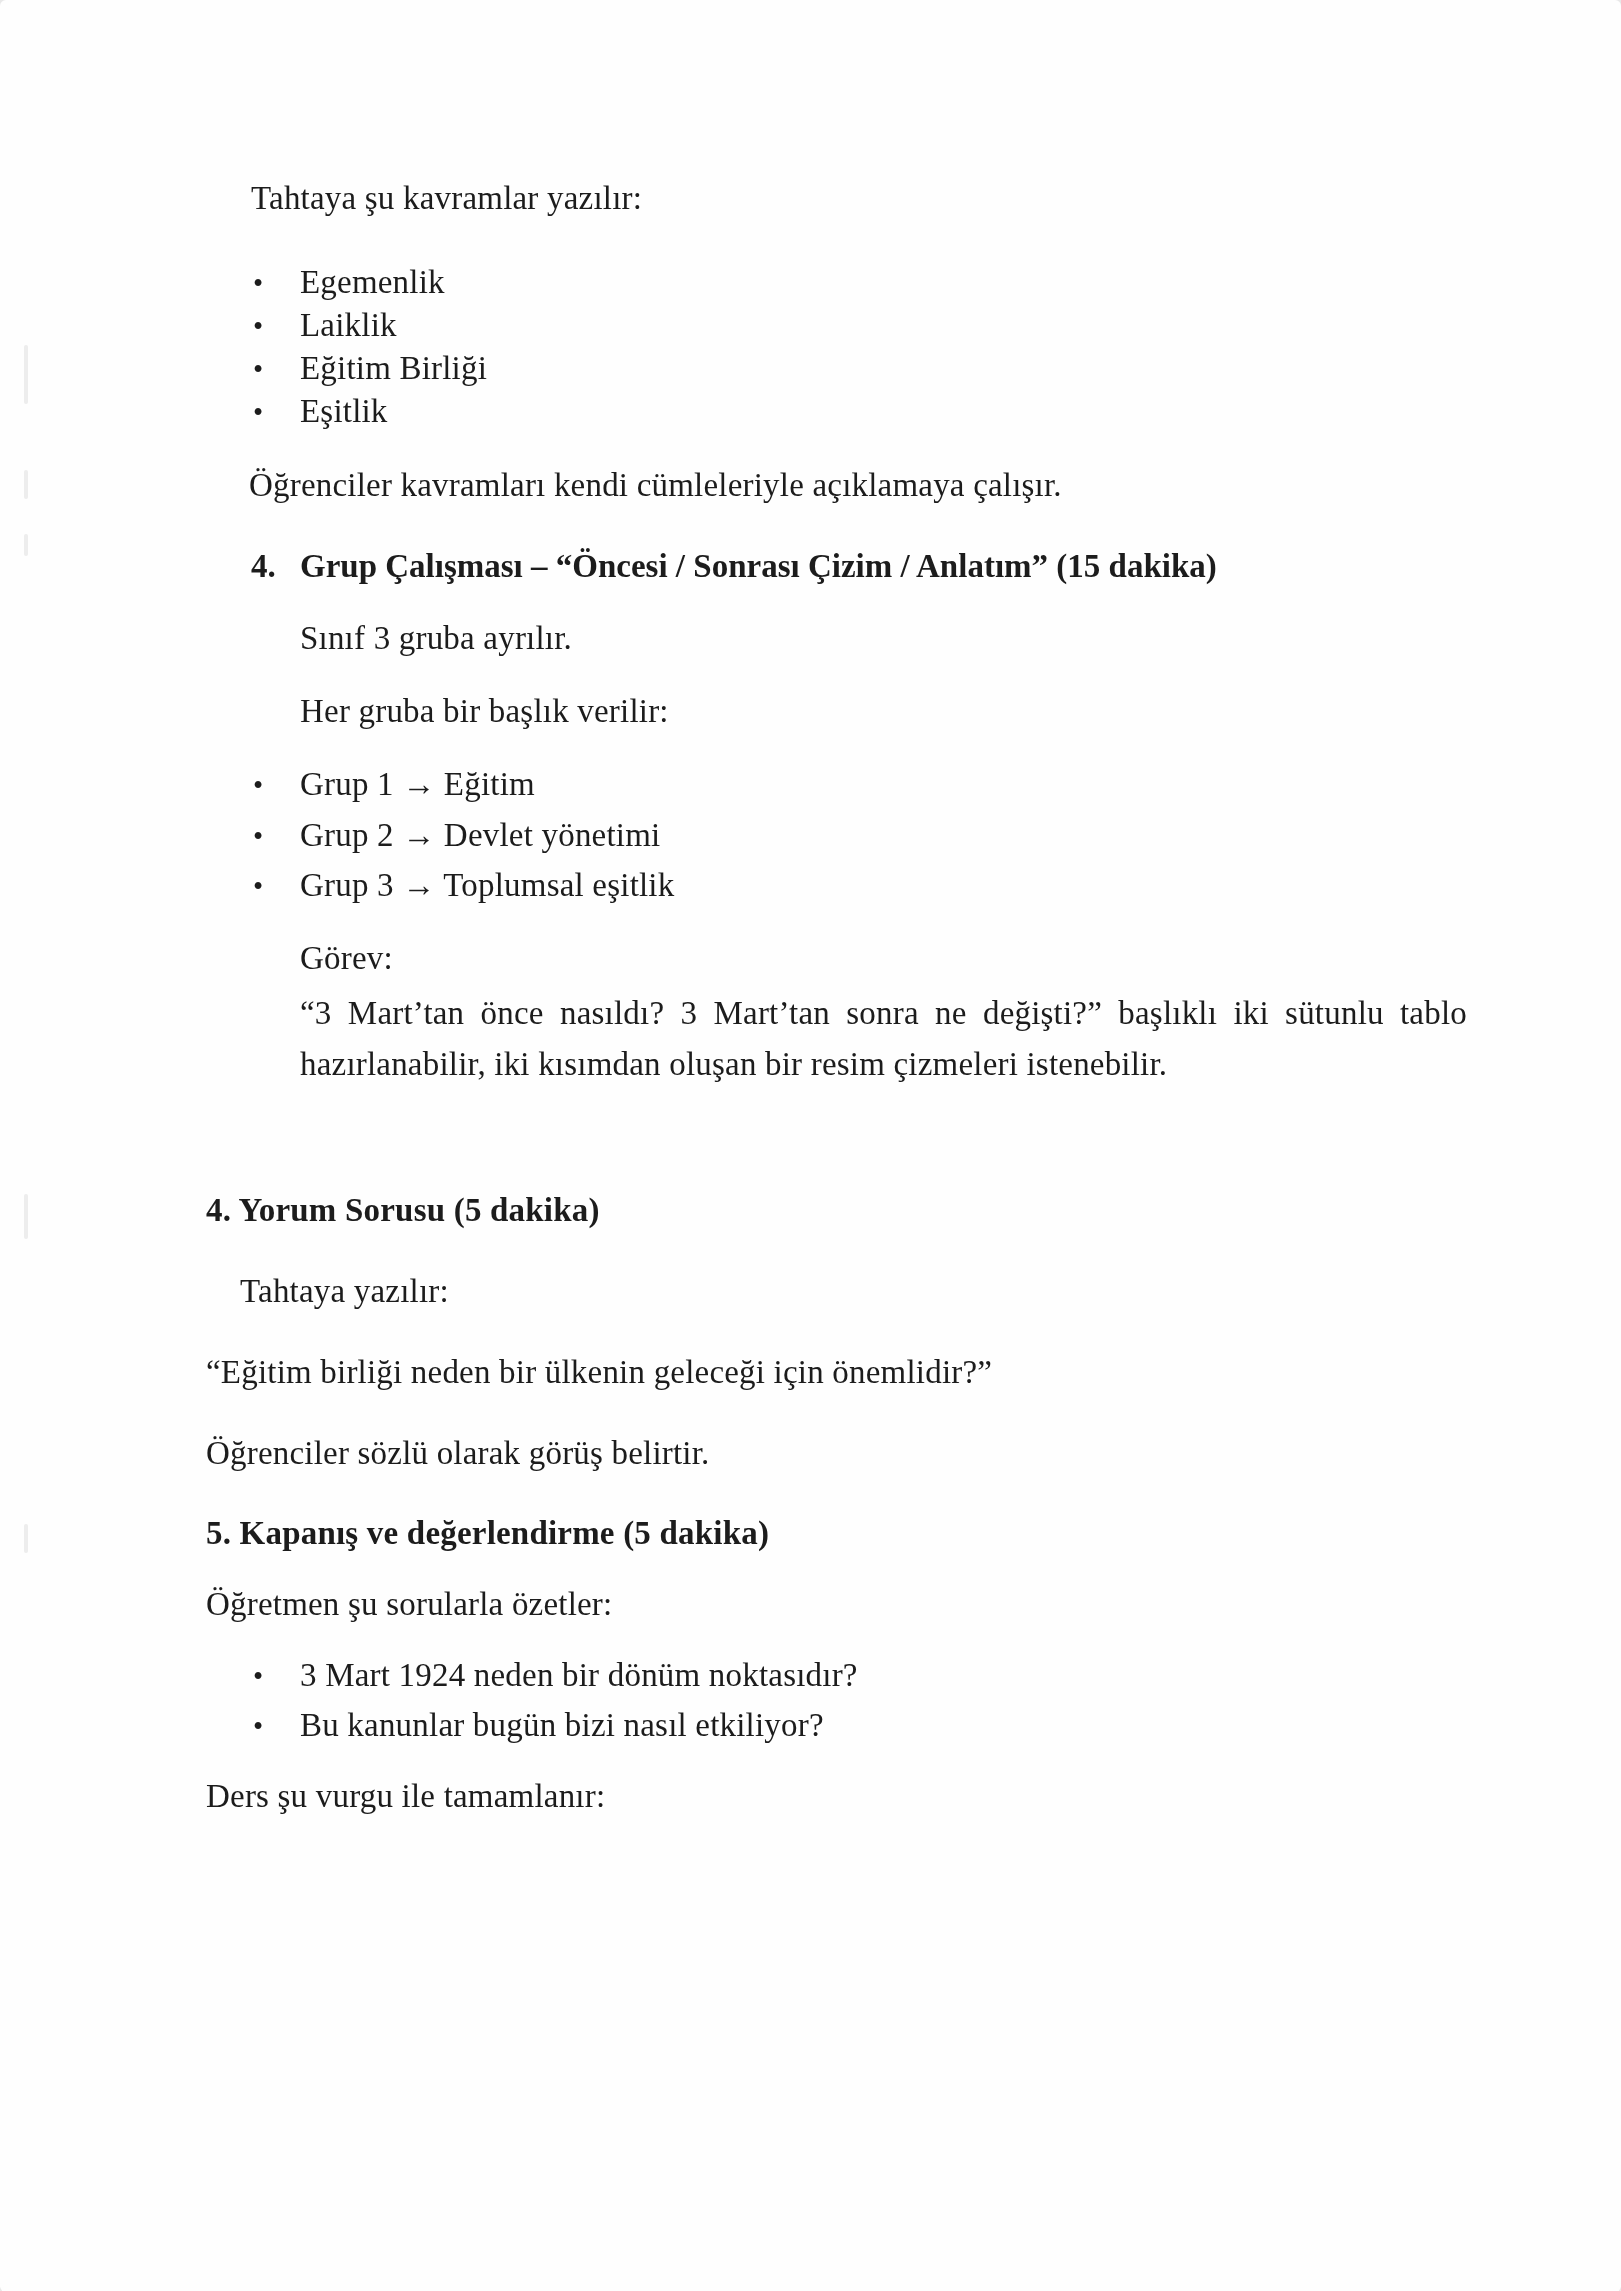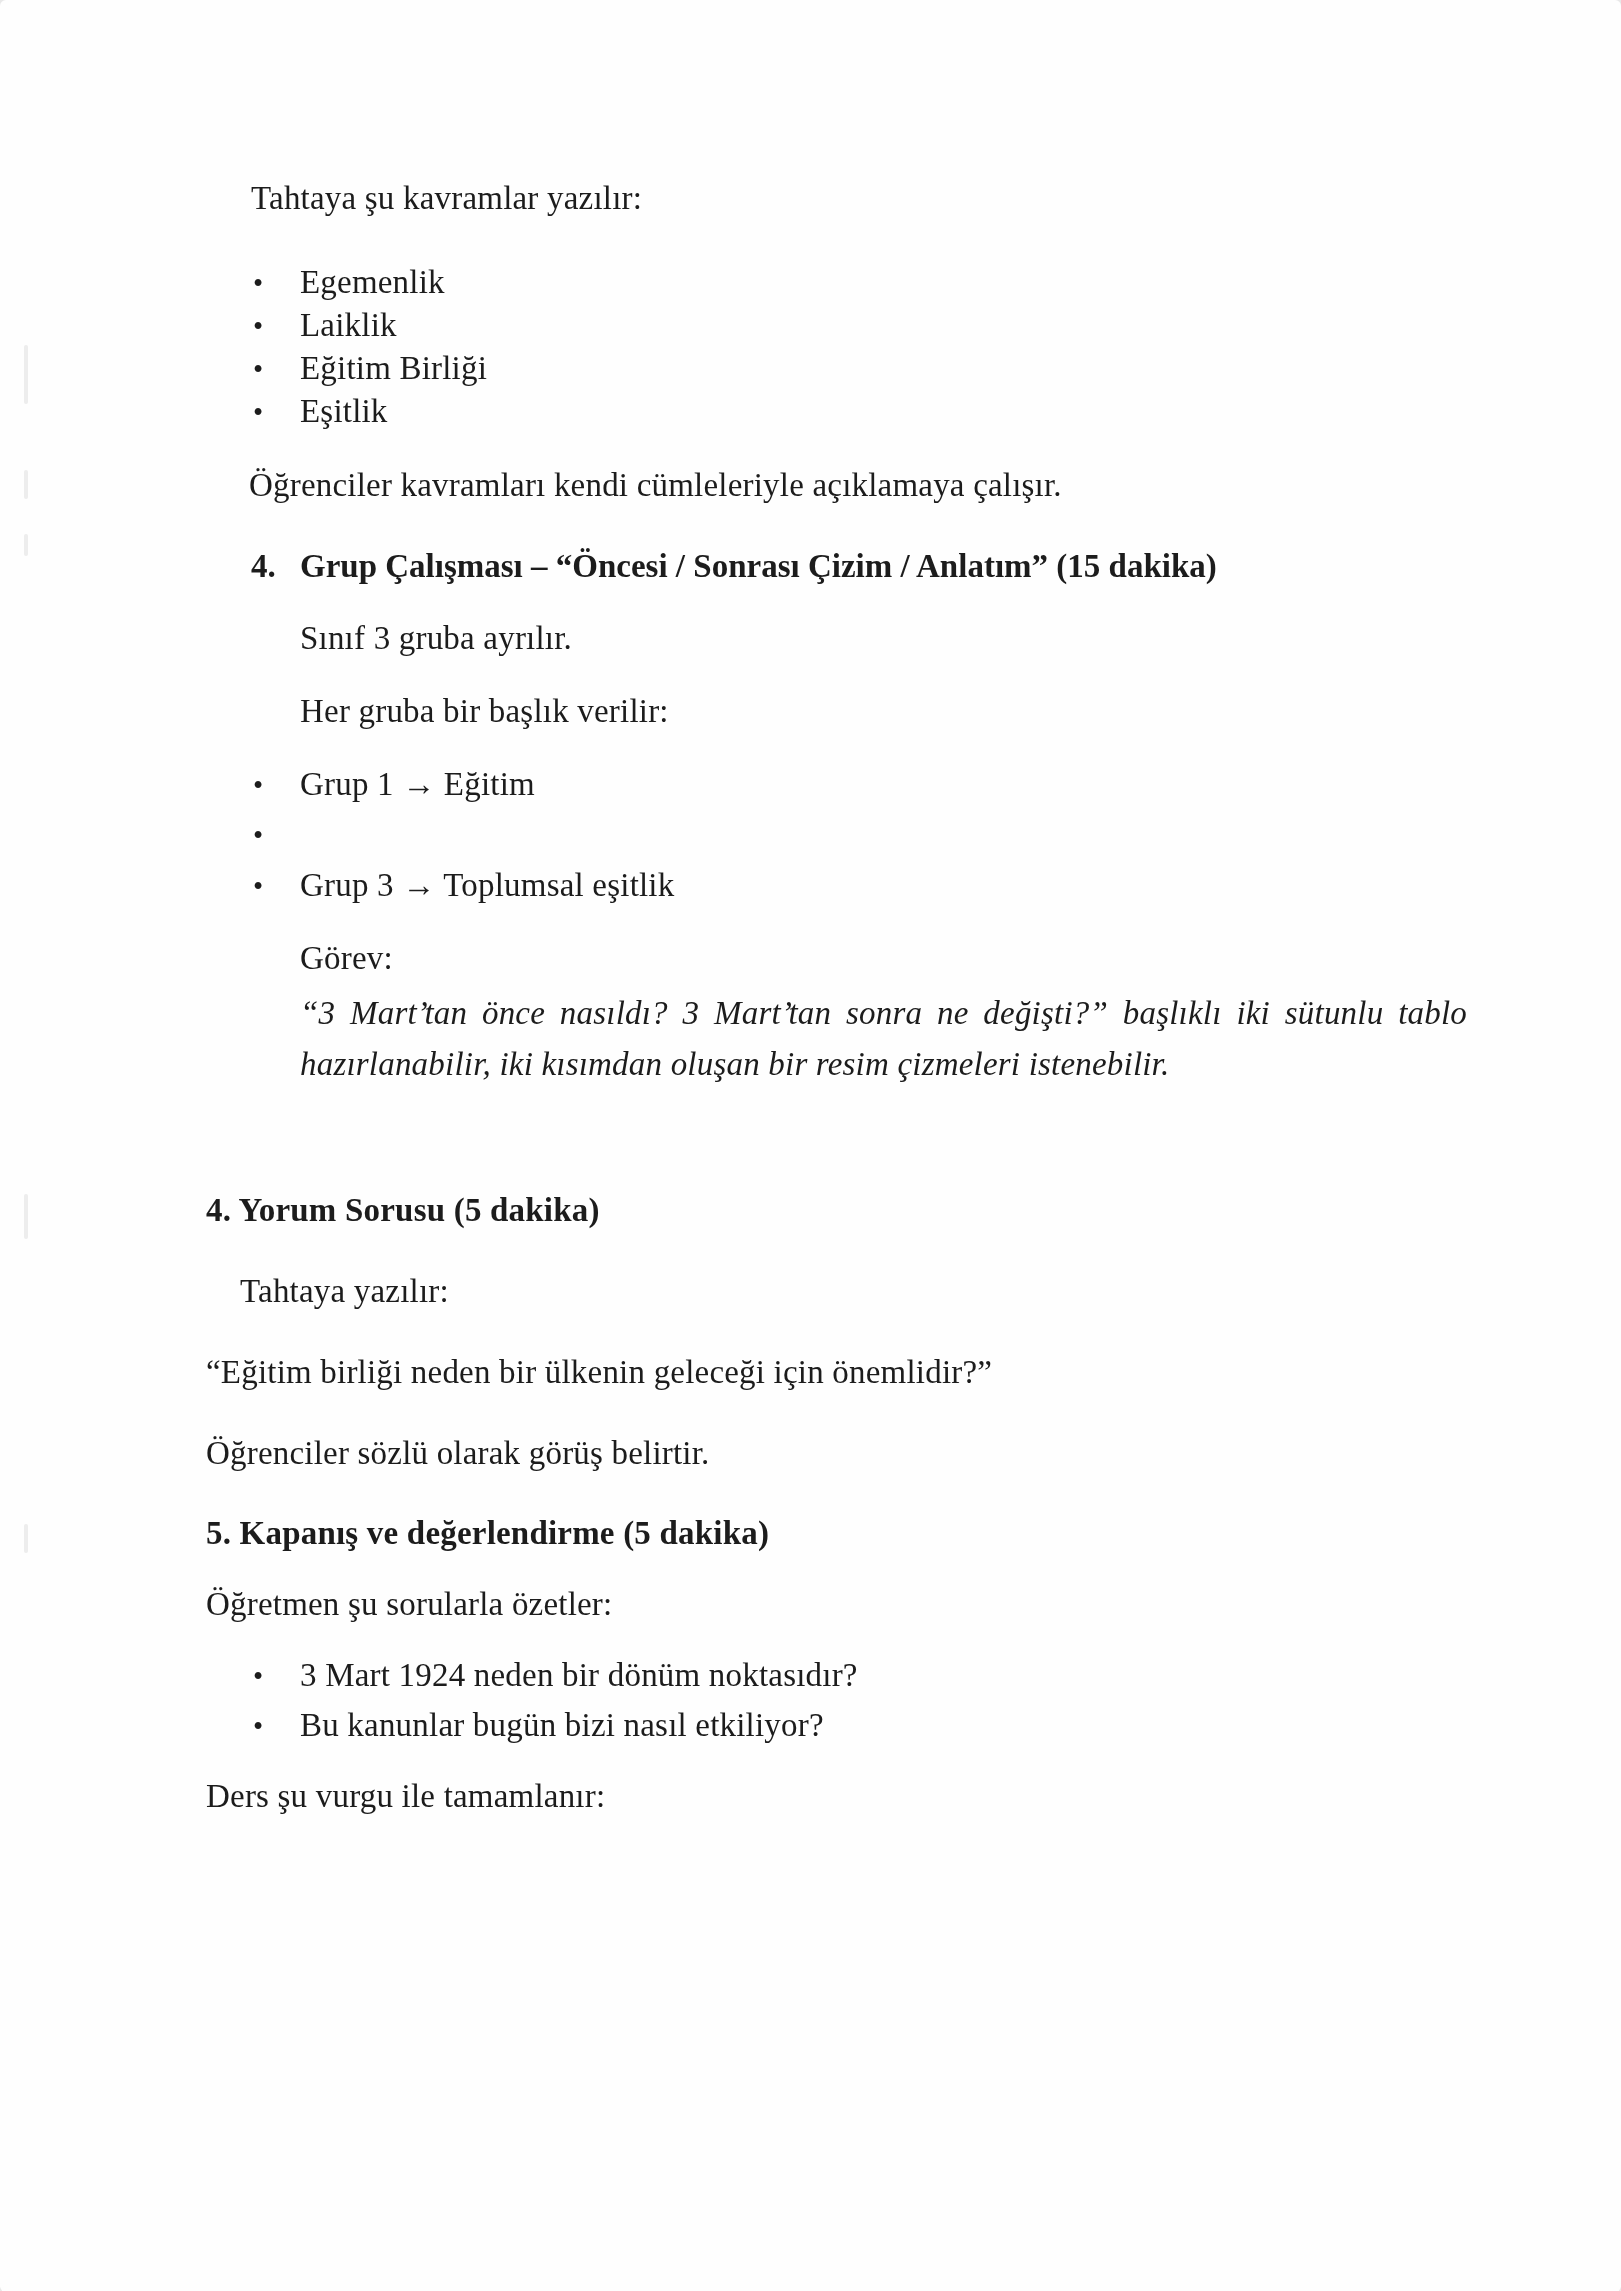--- a/index.html
+++ b/index.html
@@ -21,21 +21,21 @@
     white-space: nowrap;
     letter-spacing: 0.2px;
   }
   .para {
     position: absolute;
     font-size: 33px;
     line-height: 51px;
     letter-spacing: 0.2px;
   }
   .bold { font-weight: bold; }
-  .justify { text-align: justify; font-style: italic; }
+  .justify { text-align: justify; }
   .li {
     position: absolute;
     left: 253px;
     display: flex;
     align-items: baseline;
     font-size: 33px;
     line-height: 43px;
     white-space: nowrap;
     letter-spacing: 0.2px;
   }
@@ -102,20 +102,21 @@
   <div class="line" style="left:300px; top:617px;">Sınıf 3 gruba ayrılır.</div>
 
   <div class="line" style="left:300px; top:690px;">Her gruba bir başlık verilir:</div>
 
   <div class="li" style="top:763px;">
     <span class="glyph">•</span>
     <span>Grup 1 → Eğitim</span>
   </div>
   <div class="li" style="top:814px;">
     <span class="glyph">•</span>
+    <span>Grup 2 → Devlet yönetimi</span>
   </div>
   <div class="li" style="top:864px;">
     <span class="glyph">•</span>
     <span>Grup 3 → Toplumsal eşitlik</span>
   </div>
 
   <div class="line" style="left:300px; top:937px;">Görev:</div>
 
   <div class="para justify" style="left:300px; top:988px; width:1167px;">“3 Mart’tan önce nasıldı? 3 Mart’tan sonra ne değişti?” başlıklı iki sütunlu tablo hazırlanabilir, iki kısımdan oluşan bir resim çizmeleri istenebilir.</div>
 

